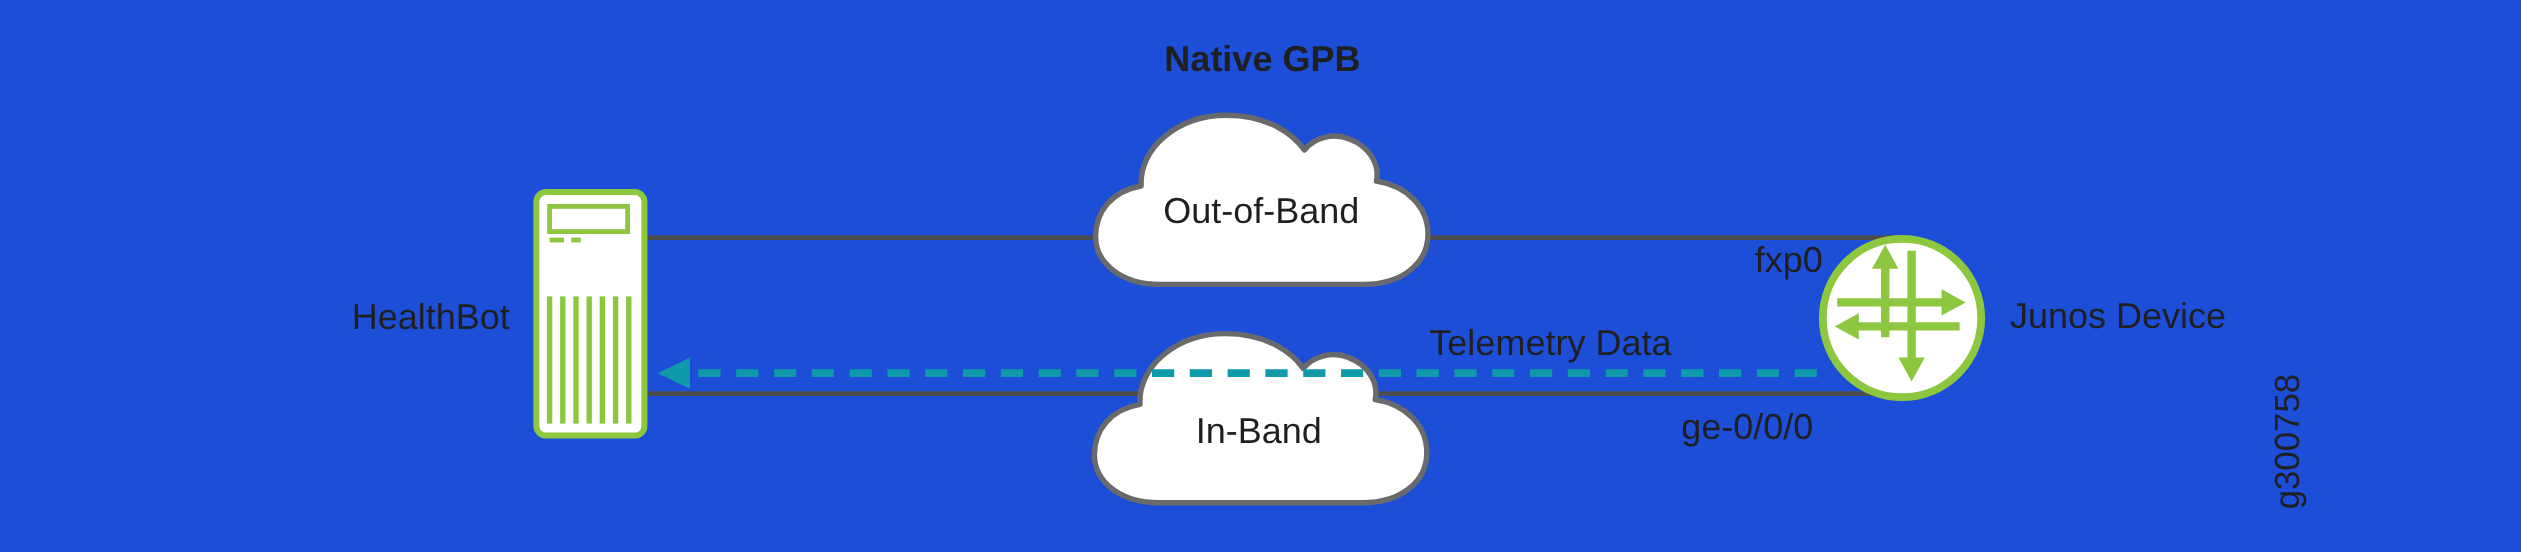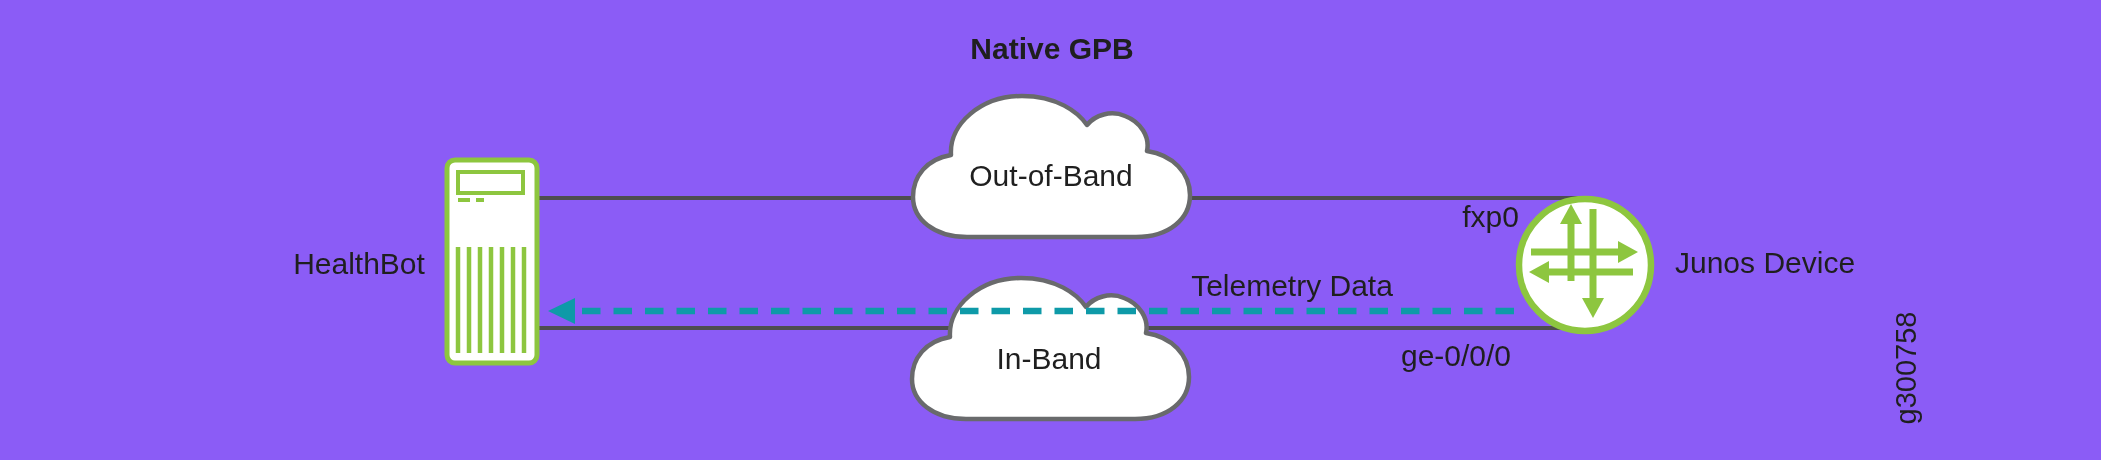--- a/index.html
+++ b/index.html
@@ -4,21 +4,21 @@
 <style>
   html, body {
     margin: 0;
     padding: 0;
     background: #ffffff;
   }
   .canvas {
     position: relative;
     width: 2101px;
     height: 460px;
-    background: #8b5cf6;
+    background: #1d4ed8;
     overflow: hidden;
   }
   svg { display: block; }
 
   .link-line {
     stroke: var(--link-gray, #4d4d4f);
     stroke-width: 4;
     fill: none;
   }
   .cloud-shape {

